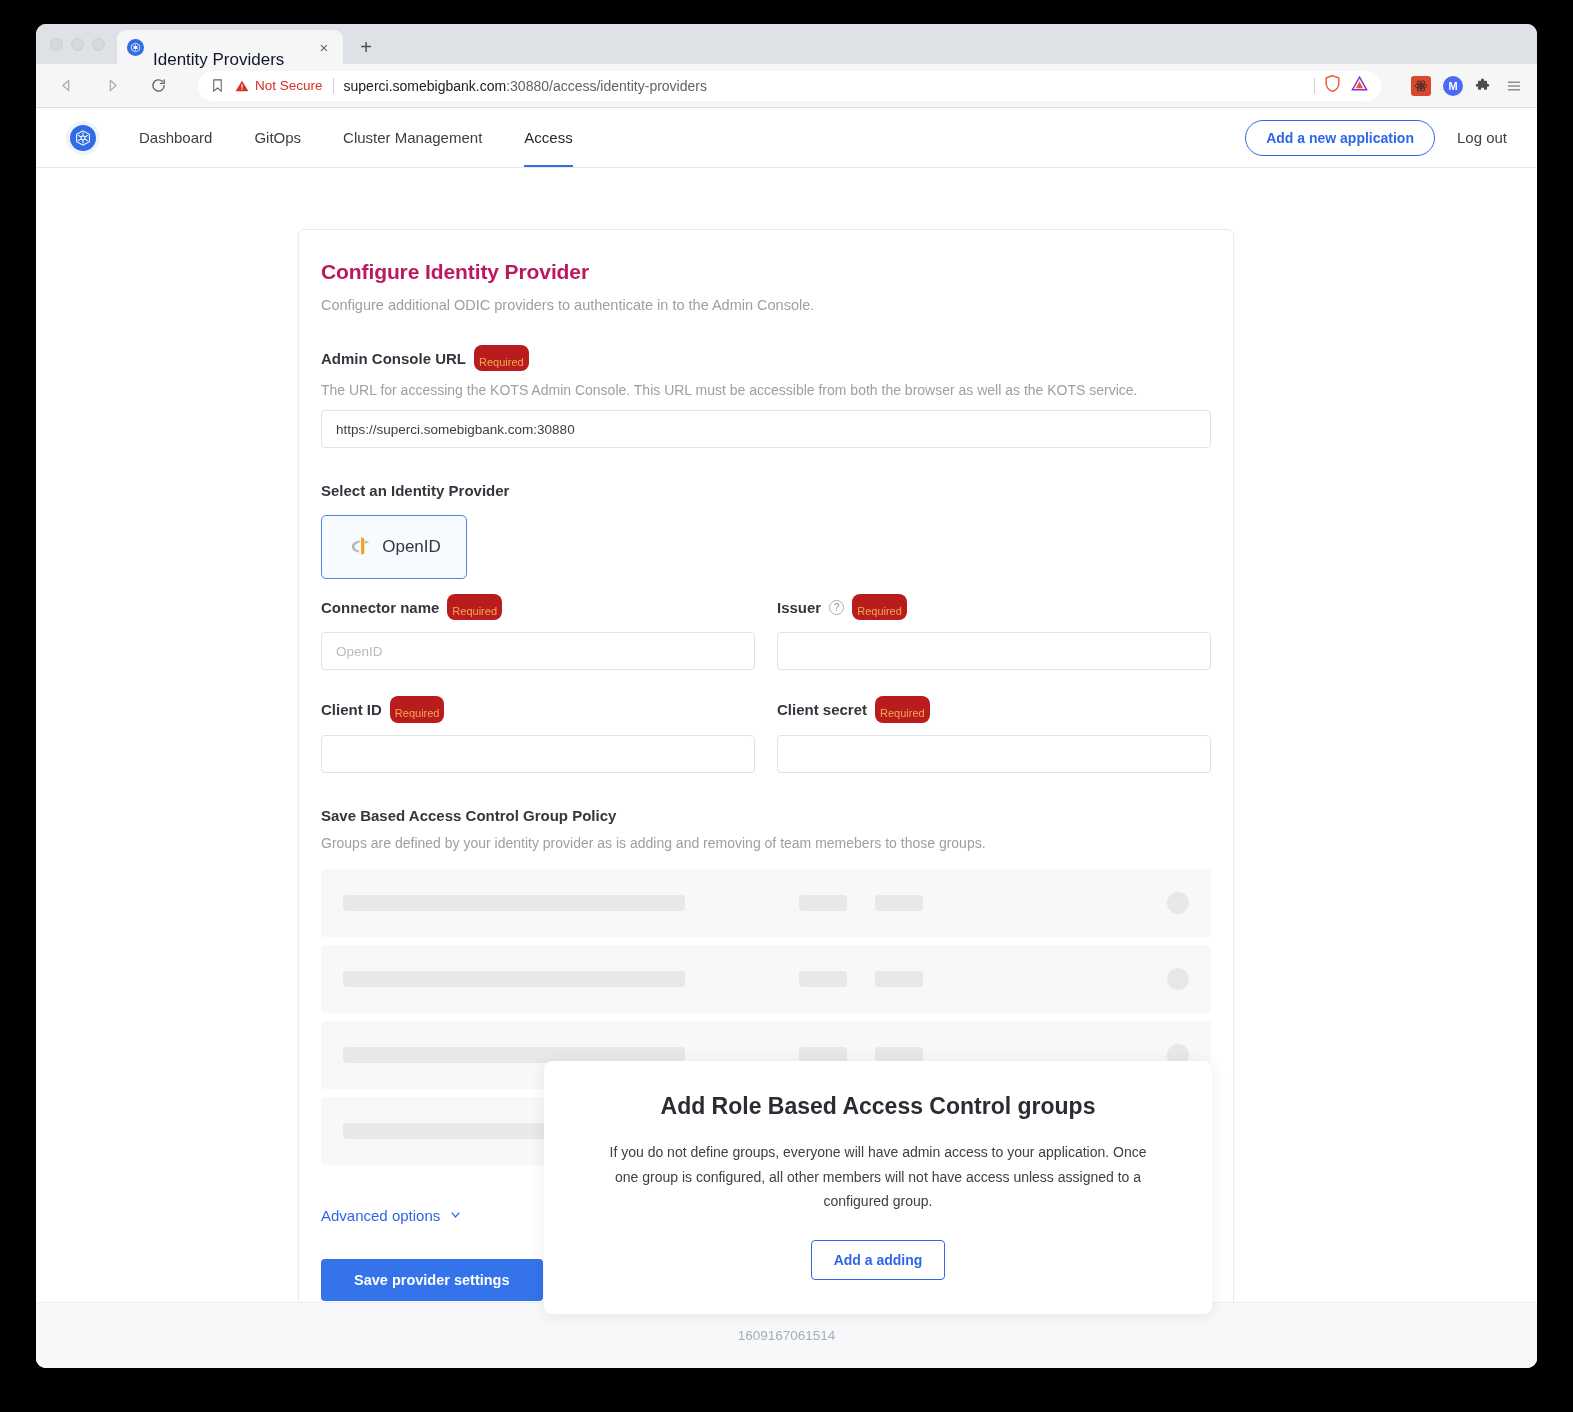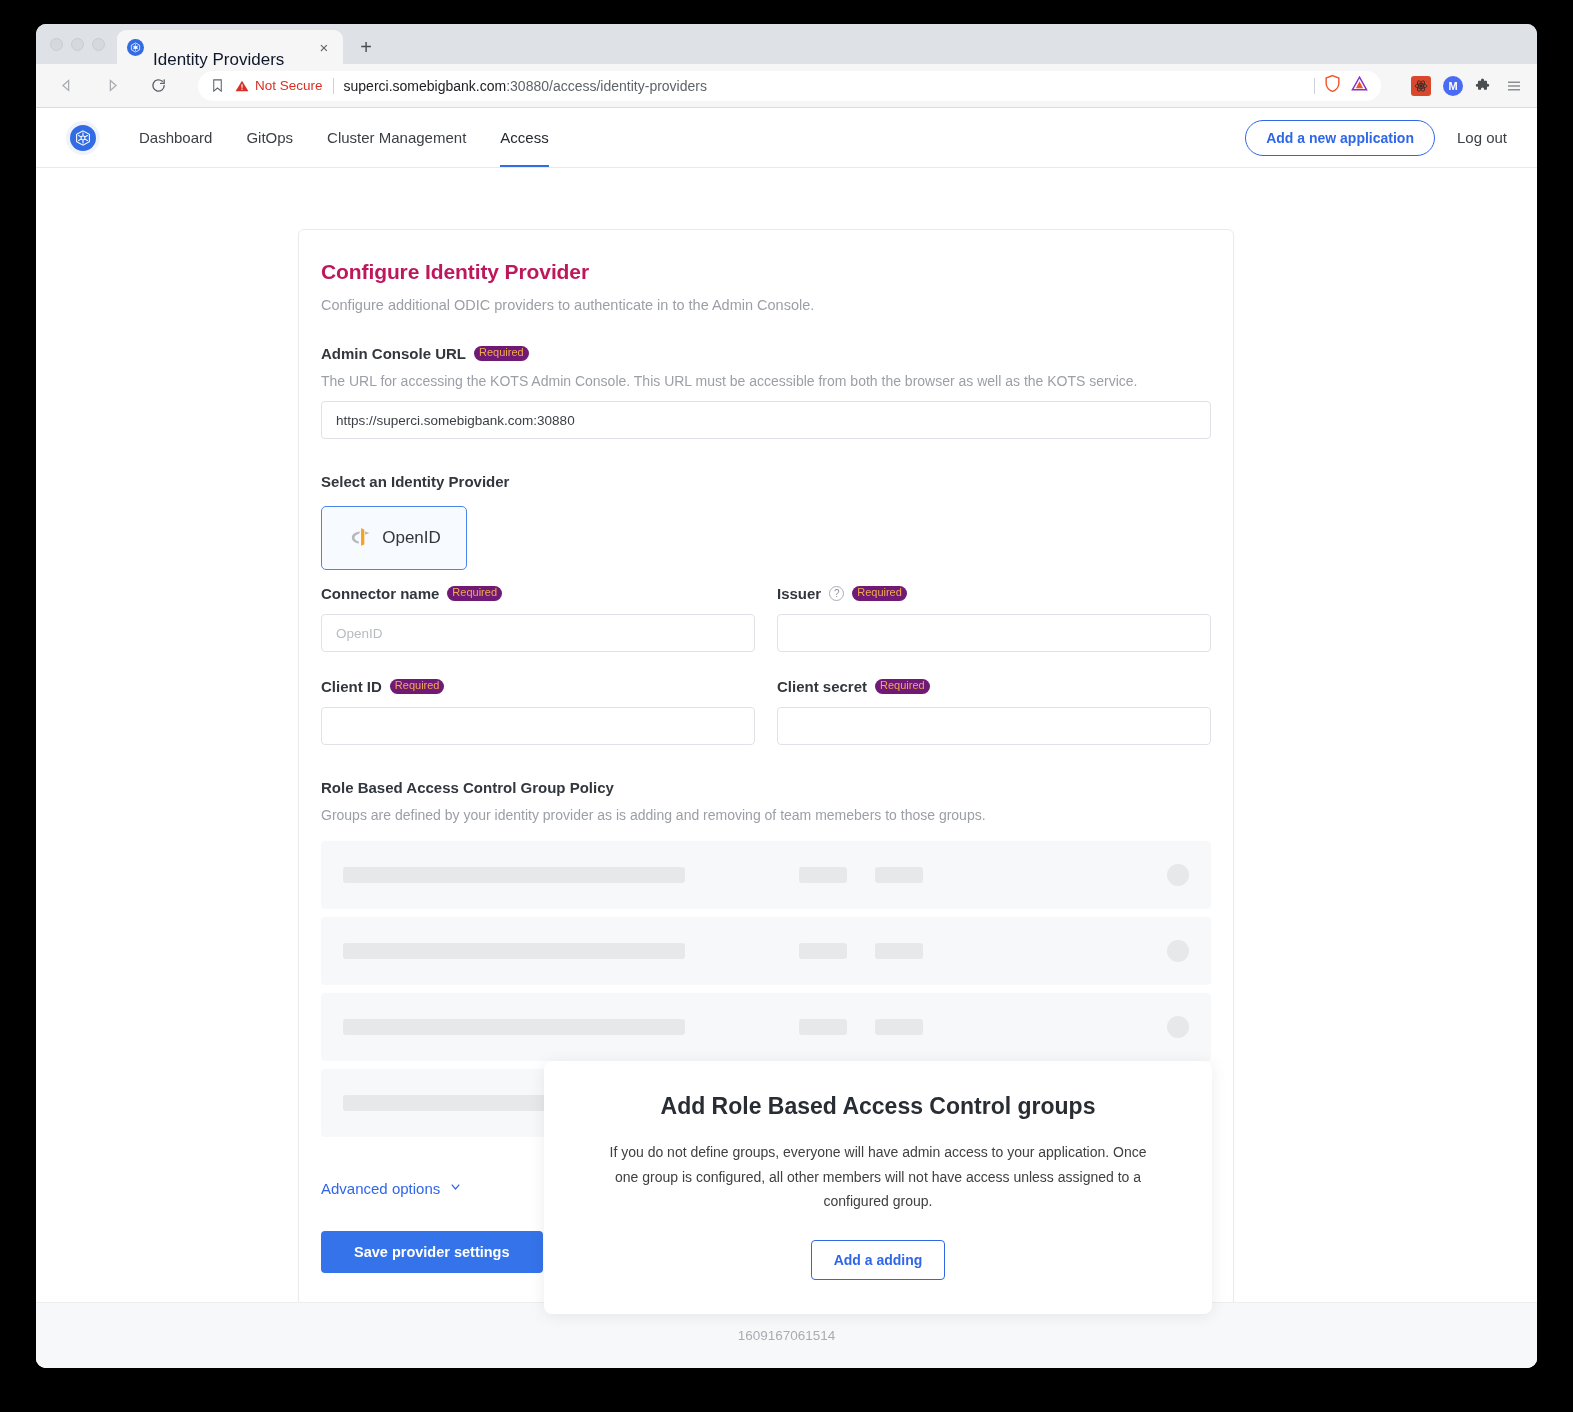--- a/index.html
+++ b/index.html
@@ -131,21 +131,21 @@
     width: 34px; height: 34px; border-radius: 50%;
     background: #f0f3fa;
     display: flex; align-items: center; justify-content: center;
     margin-right: 22px;
   }
   .logo-inner {
     width: 26px; height: 26px; border-radius: 50%;
     background: #326ce5;
     display: flex; align-items: center; justify-content: center;
   }
-  .navlinks { display: flex; align-items: center; gap: 0; height: 100%; }
+  .navlinks { display: flex; align-items: center; gap: 8px; height: 100%; }
   .navlink {
     font-size: 15px; color: #3b3f44;
     padding: 0 17px;
     height: 100%;
     display: flex; align-items: center;
     position: relative;
   }
   .navlink.active { color: #23292f; }
   .navlink.active::after {
     content: ""; position: absolute;
@@ -181,22 +181,22 @@
     padding: 30px 22px 40px 22px;
     box-shadow: 0 1px 2px rgba(0,0,0,.03);
   }
   .h1 { font-size: 21px; font-weight: bold; color: #be185d; letter-spacing: -.1px; }
   .sub { font-size: 14.5px; color: #9b9fa6; margin-top: 13px; }
 
   .label-row { display: flex; align-items: center; gap: 8px; }
   .flabel { font-size: 15px; font-weight: bold; color: #32363d; }
   .req {
     font-size: 11px; color: #f0a951;
-    background: #701a75; border-radius: 8px;
-    padding: 0 5px 2px 5px;
+    background: #b91c1c; border-radius: 8px;
+    padding: 11px 5px 2px 5px;
     line-height: 1.2;
   }
   .help-icon {
     width: 15px; height: 15px; border-radius: 50%;
     border: 1px solid #a9aeb5; color: #8c9198;
     font-size: 10px; line-height: 13px; text-align: center;
     display: inline-block;
   }
   .helper { font-size: 14px; color: #9b9fa6; margin-top: 11px; }
   .input {
@@ -469,21 +469,21 @@
         <div class="col">
           <div class="label-row">
             <span class="flabel">Client secret</span>
             <span class="req">Required</span>
           </div>
           <div class="input"></div>
         </div>
       </div>
 
       <div style="margin-top:34px;">
-        <div class="sec-title">Role Based Access Control Group Policy</div>
+        <div class="sec-title">Save Based Access Control Group Policy</div>
         <div class="helper">Groups are defined by your identity provider as is adding and removing of team memebers to those groups.</div>
         <div class="skeletons">
           <div class="skrow">
             <span class="skbar wide"></span>
             <span class="skbar sm" style="margin-left:114px;"></span>
             <span class="skbar sm" style="margin-left:28px;"></span>
             <span class="skcirc"></span>
           </div>
           <div class="skrow">
             <span class="skbar wide"></span>

